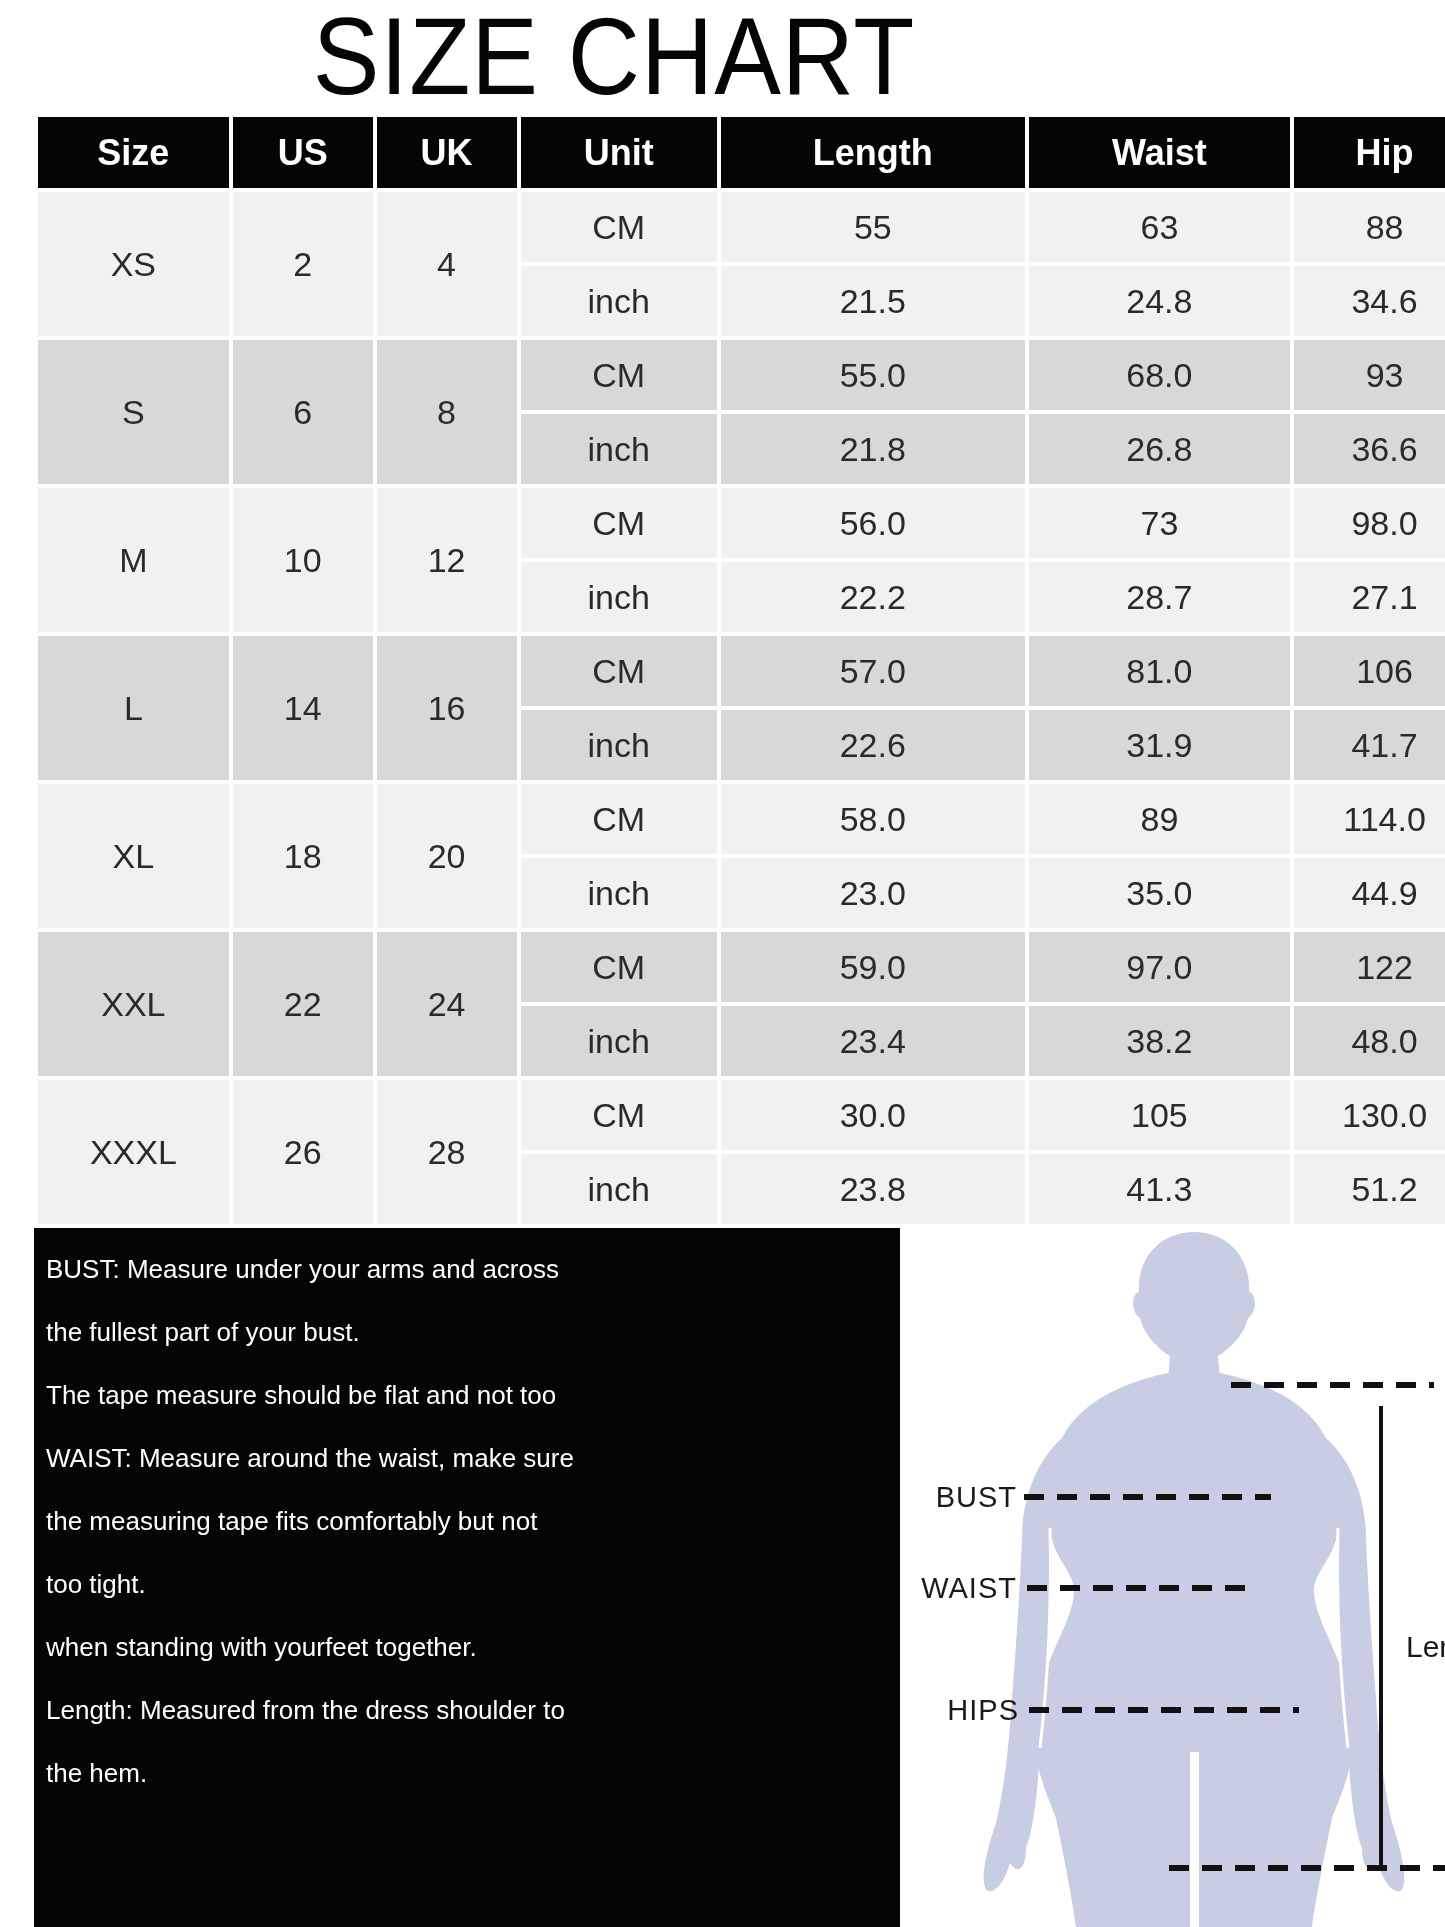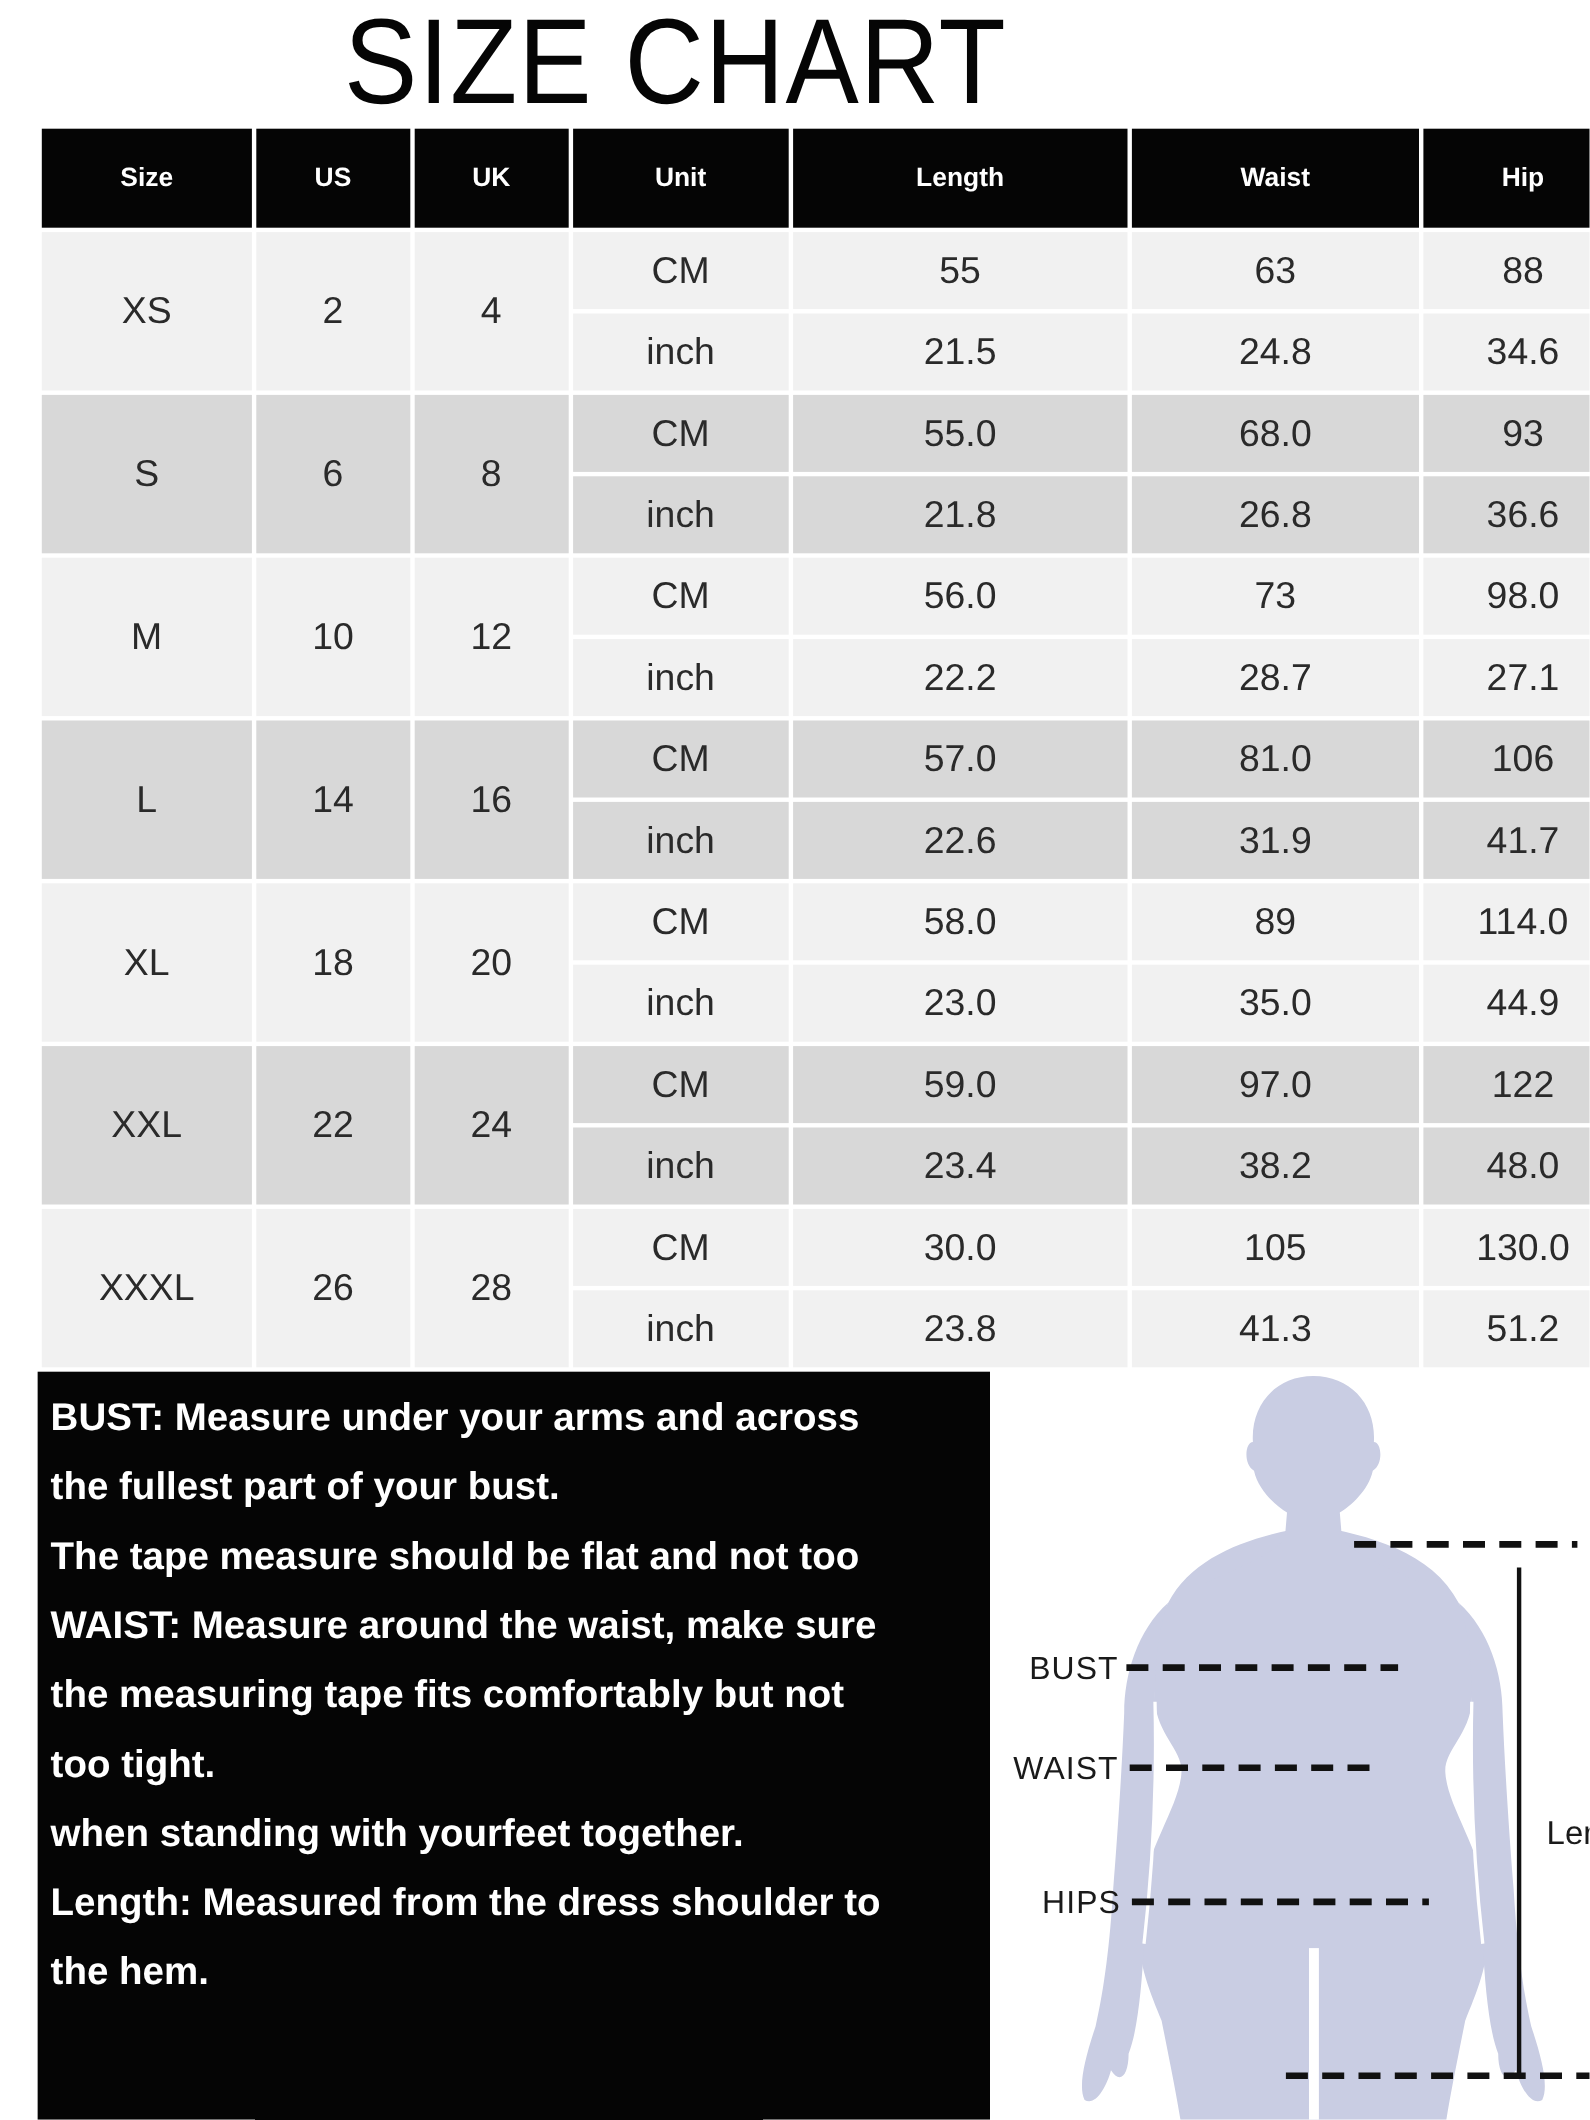--- a/index.html
+++ b/index.html
@@ -12,37 +12,37 @@
   .title{
     margin:0;font-size:100px;line-height:104px;font-weight:400;color:#050505;
     letter-spacing:1px;transform:scaleY(1.10);transform-origin:bottom center;white-space:nowrap;
   }
   
   table.size-table{
     width:1445px;border-collapse:separate;border-spacing:4px 4px;
     background:#ffffff;table-layout:fixed;
   }
   table.size-table th{
-    background:#050505;color:#ffffff;font-size:24px;font-weight:700;
-    height:90px;text-align:center;padding:0;
+    background:#050505;color:#ffffff;font-size:36px;font-weight:700;
+    height:71px;text-align:center;padding:0;
   }
   table.size-table td{
     text-align:center;vertical-align:middle;font-size:34px;color:#2a2a2a;
     height:70px;padding:0;
   }
   tr.g-even td{background:#f1f1f1;}
   tr.g-odd td{background:#d8d8d8;}
   
   .bottom{position:relative;width:1445px;height:699px;background:#ffffff;}
   .instructions{
     position:absolute;left:0;top:0;width:866px;height:699px;background:#050505;
     box-sizing:border-box;padding:10px 0 0 12px;z-index:2;
   }
   .instructions .line{
-    color:#ffffff;font-size:35px;line-height:63px;white-space:nowrap;font-weight:700;
+    color:#ffffff;font-size:26px;line-height:63px;white-space:nowrap;font-weight:400;
   }
   svg.diagram{position:absolute;left:0;top:0;z-index:1;}
   svg .diagram-label{
     font-family:"Liberation Sans", sans-serif;font-size:29px;fill:#1a1a1a;letter-spacing:1px;
   }
   svg .length-label{font-family:"Liberation Sans", sans-serif;font-size:30px;fill:#1a1a1a;}
   svg .dash{stroke:#111111;stroke-width:6;stroke-dasharray:20 13;fill:none;}
   svg .solid{stroke:#111111;stroke-width:4;fill:none;}
 </style>
 </head>

